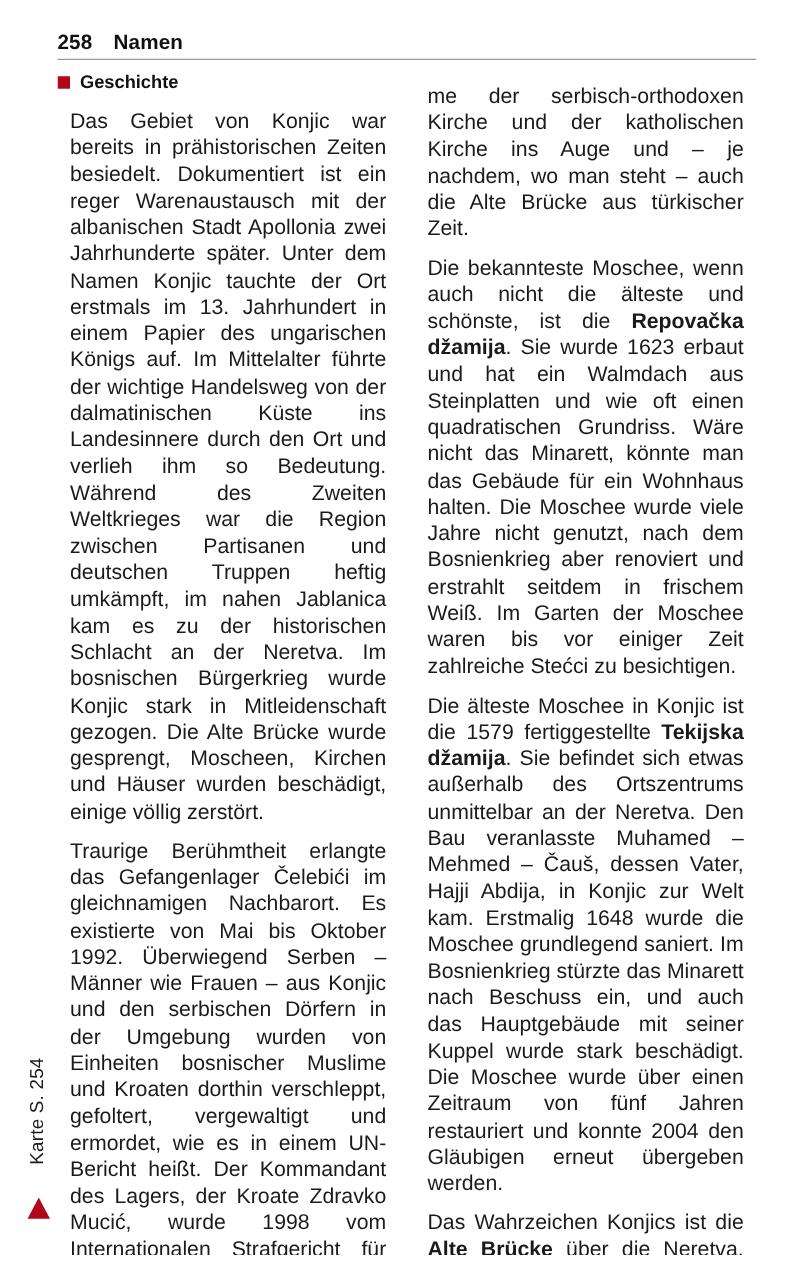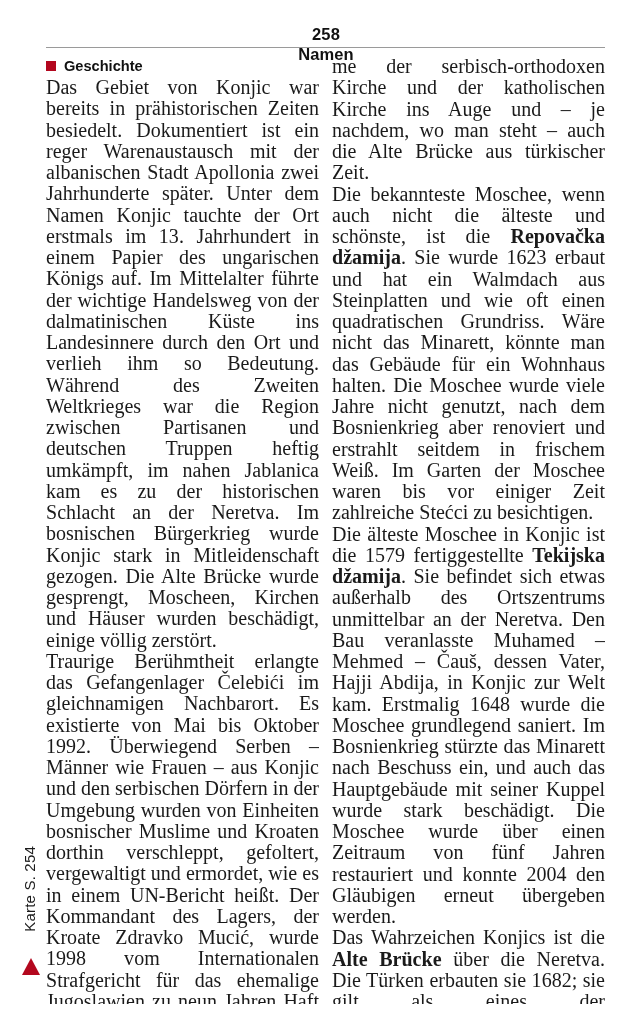--- a/index.html
+++ b/index.html
@@ -21,27 +21,26 @@
   .running-head {
     position: absolute;
     left: 46px;
     top: 26px;
     width: 560px;
     height: 24px;
   }
   .running-head .rh-row {
     display: flex;
     align-items: center;
-    gap: 3px;
+    gap: 17px;
     font-size: 16.5px;
     font-weight: bold;
     letter-spacing: 0.1px;
     line-height: 1;
     color: #111111;
-    flex-direction: column;
   }
   .running-head .page-number {
     font-weight: 600;
   }
   .head-rule {
     position: absolute;
     left: 46px;
     top: 47px;
     width: 559px;
     height: 1px;
@@ -109,29 +108,28 @@
   }
   .bullet-square {
     display: inline-block;
     width: 10px;
     height: 10px;
     background: #b3071e;
     flex: 0 0 10px;
   }
 
   p.body-text {
-    margin: 0;
-    font-size: 20px;
+    margin: 10px;
+    font-size: 17px;
     line-height: 21.25px;
     text-align: justify;
     text-justify: inter-word;
     hyphens: manual;
     letter-spacing: 0.01px;
     color: #1a1a1a;
-    font-family: Liberation Serif, serif;
   }
   b { font-weight: bold; }
 </style>
 </head>
 <body>
 
 <div class="running-head">
   <div class="rh-row">
     <span class="page-number">258</span>
     <span class="rh-title">Namen</span>

